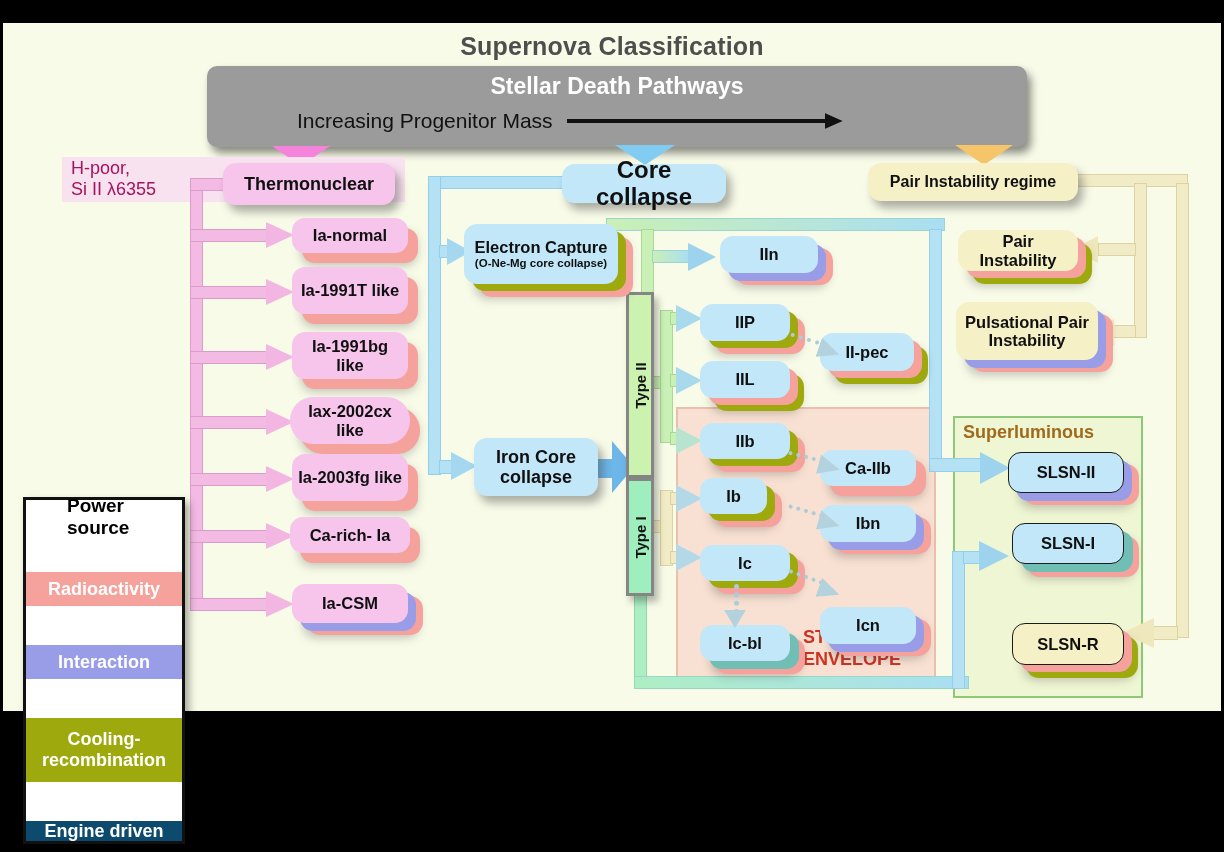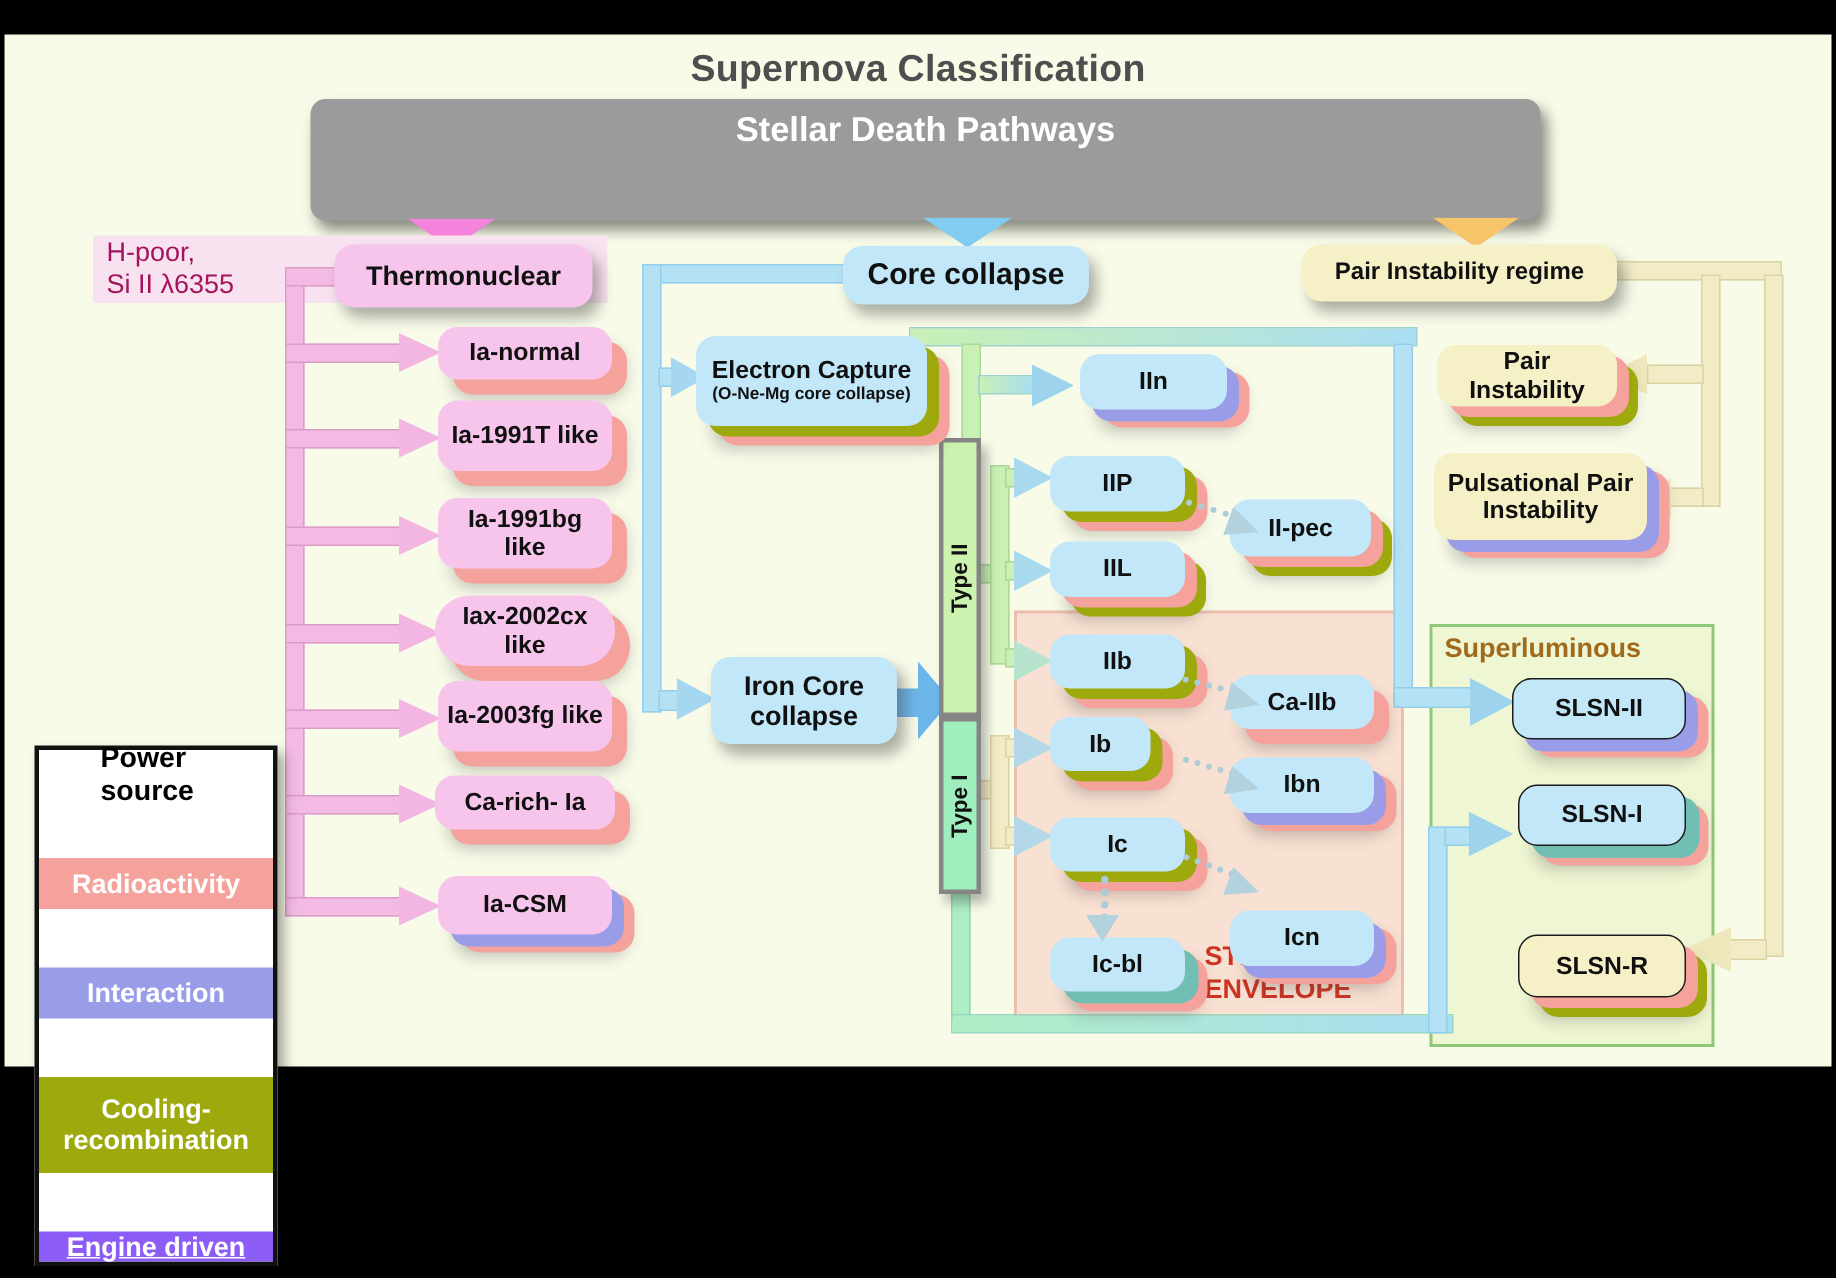--- a/index.html
+++ b/index.html
@@ -48,20 +48,25 @@
   .legend .row{display:flex;align-items:center;justify-content:center;text-align:center;color:#fff;font-size:18px;font-weight:600;line-height:1.15;margin-top:39px;}
 </style>
 </head>
 <body>
 
 <div id="canvas">
 
   <div class="title">Supernova Classification</div>
   <div class="banner">
     <div class="l1">Stellar Death Pathways</div>
+    <div class="l2">
+      <span>Increasing Progenitor Mass</span>
+      <span class="blk-line"></span>
+      <span class="blk-tri"></span>
+    </div>
   </div>
   <div class="tri tri-d" style="left:269px;top:123px;width:58px;height:20px;background:#f583dc;"></div>
   <div class="tri tri-d" style="left:612px;top:122px;width:60px;height:20px;background:#82ccf2;"></div>
   <div class="tri tri-d" style="left:952px;top:122px;width:58px;height:20px;background:#f6c469;"></div>
 
   <div class="panel" style="left:59px;top:134px;width:343px;height:45px;background:#f9e2ef;">
     <div style="position:absolute;left:9px;top:1px;color:#a3135e;font-size:18px;font-weight:500;line-height:1.18;">
       <div>H-poor,</div>
       <div>Si II λ6355</div>
     </div>
@@ -148,21 +153,21 @@
 
   <div class="node pink sh-plain" style="left:220px;top:140px;width:172px;height:42px;font-size:18px;">Thermonuclear</div>
   <div class="node pink sh-r" style="left:289px;top:195px;width:116px;height:35px;">Ia-normal</div>
   <div class="node pink sh-r" style="left:289px;top:244px;width:116px;height:47px;">Ia-1991T like</div>
   <div class="node pink sh-r" style="left:289px;top:309px;width:116px;height:47px;">Ia-1991bg like</div>
   <div class="node pink sh-r" style="left:287px;top:374px;width:120px;height:47px;border-radius:23px;">Iax-2002cx like</div>
   <div class="node pink sh-r" style="left:289px;top:431px;width:116px;height:47px;">Ia-2003fg like</div>
   <div class="node pink sh-r" style="left:287px;top:494px;width:120px;height:36px;">Ca-rich- Ia</div>
   <div class="node pink sh-pr" style="left:289px;top:561px;width:116px;height:39px;">Ia-CSM</div>
 
-  <div class="node blue sh-plain" style="left:559px;top:141px;width:164px;height:39px;font-size:20px;">Core collapse</div>
+  <div class="node blue sh-plain" style="left:559px;top:141px;width:164px;height:39px;font-size:24px;">Core collapse</div>
   <div class="node blue sh-or" style="left:461px;top:201px;width:154px;height:60px;">
     <div>Electron Capture</div>
     <div class="sub">(O-Ne-Mg core collapse)</div>
   </div>
   <div class="node blue sh-plain" style="left:471px;top:415px;width:124px;height:58px;font-size:18px;">Iron Core collapse</div>
   <div class="node blue sh-pr" style="left:717px;top:213px;width:98px;height:37px;">IIn</div>
   <div class="node blue sh-or" style="left:697px;top:281px;width:90px;height:37px;">IIP</div>
   <div class="node blue sh-ro" style="left:697px;top:338px;width:90px;height:37px;">IIL</div>
   <div class="node blue sh-ro" style="left:817px;top:310px;width:94px;height:38px;">II-pec</div>
   <div class="node blue sh-or" style="left:697px;top:400px;width:90px;height:36px;">IIb</div>
@@ -189,16 +194,16 @@
   <div class="dash" style="left:785px;top:552px;width:36px;transform:rotate(20deg);"></div>
   <div class="tri tri-r" style="left:815px;top:558px;width:22px;height:20px;background:#b4d2de;transform:rotate(20deg);"></div>
   <div class="dashv" style="left:731px;top:561px;height:30px;"></div>
   <div class="tri tri-d" style="left:721px;top:587px;width:22px;height:18px;background:#b4d2de;"></div>
 
   <div class="legend">
     <div class="hdr">Power source</div>
     <div class="row" style="height: 34px; background: rgb(245, 162, 157);">Radioactivity</div>
     <div class="row" style="height: 34px; background: rgb(153, 157, 232);">Interaction</div>
     <div class="row" style="height: 64px; background: rgb(157, 169, 12);">Cooling-recombination</div>
-    <div class="row" style="height: 20px; background: #8b5cf6; text-decoration: underline;">Engine driven</div>
+    <div class="row" style="height: 20px; background: #0c4a6e;">Engine driven</div>
   </div>
 
 </div>
 
 </body></html>

